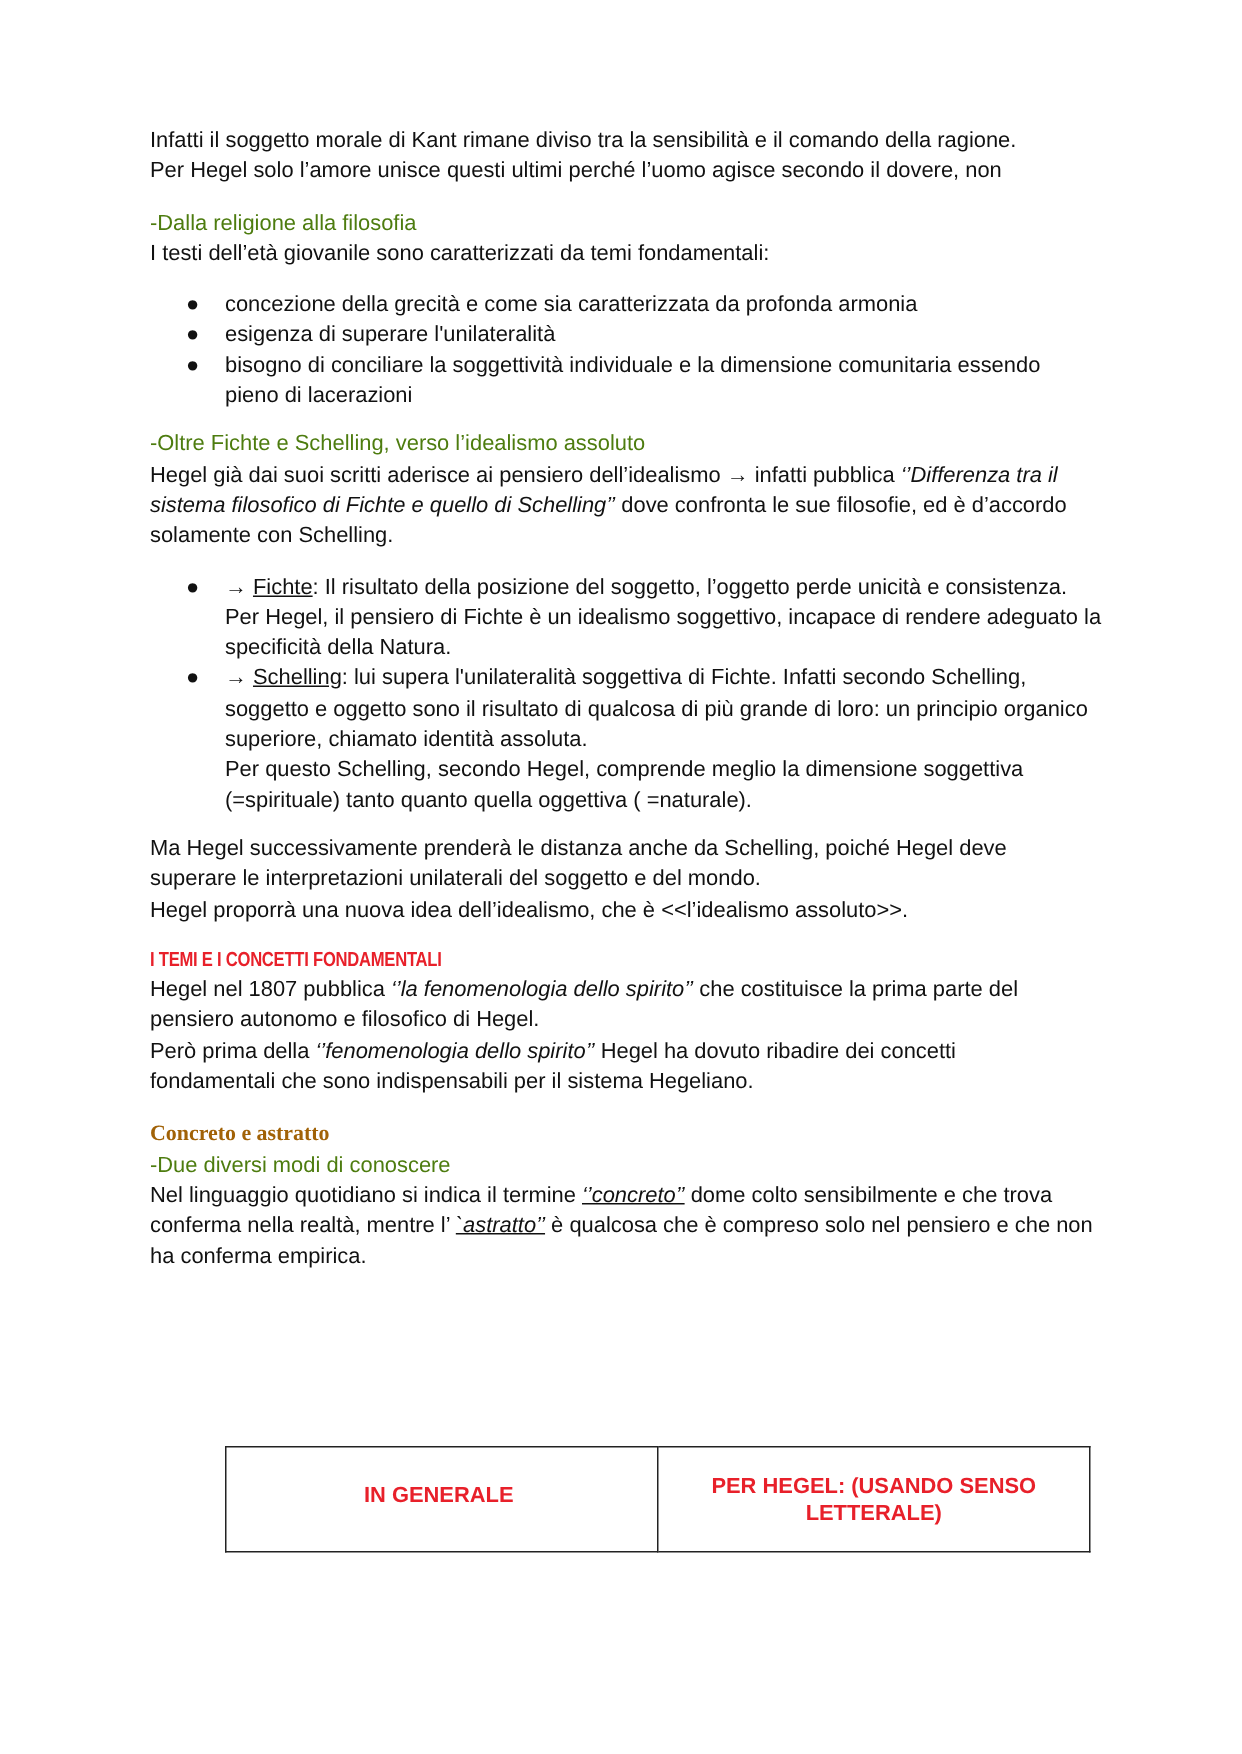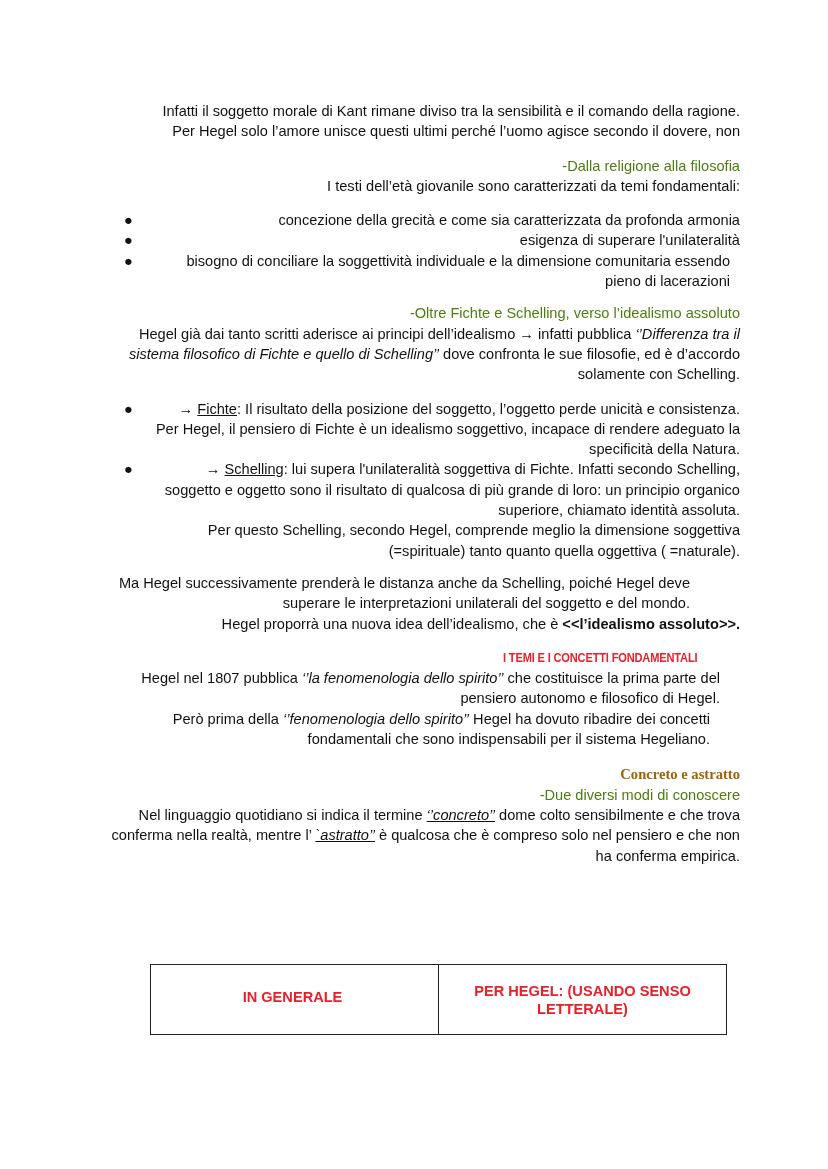--- a/index.html
+++ b/index.html
@@ -1,31 +1,31 @@
 <!DOCTYPE html>
 <html><head>
   <meta charset="utf-8">
   <style>
     html, body { margin: 0; padding: 0; background: #ffffff; }
     body { width: 828px; height: 1169px; position: relative; overflow: hidden;
       font-family: "Liberation Sans", sans-serif; color: #111111; }
-    .page { position: absolute; left: 100px; top: 101px; width: 640px; font-size: 14.6px; line-height: 20.3px; text-align: right; }
+    .page { position: absolute; left: 100px; top: 84px; width: 640px; font-size: 14.6px; line-height: 20.3px; }
     p { margin: 0; }
     .red { color: #4d7c0f; }
     .gap { height: 14px; }
     ul { margin: 0; padding: 0; list-style: none; }
     li { position: relative; padding-left: 50px; }
     li .bullet { position: absolute; left: 24px; top: 0; }
     .heading-caps { font-family: "Liberation Sans", sans-serif; font-weight: bold; color: #e8202a;
       font-size: 13.5px; letter-spacing: -0.2px; transform: scaleX(0.82); transform-origin: left;
       display: inline-block; white-space: nowrap; }
     .serif-head { font-family: "Liberation Serif", serif; font-weight: bold; color: #a16207; font-size: 14.6px; }
     .u { text-decoration: underline; }
     .i { font-style: italic; }
-    .b { font-weight: bold; }
+    .b { font-weight: normal; }
     table { position: absolute; left: 150px; top: 964px; width: 577px; height: 71px;
       border-collapse: collapse; }
     td { border: 1.5px solid #222; color: #e8202a; font-weight: bold; font-size: 14.6px;
       text-align: center; vertical-align: middle; line-height: 18px; width: 50%; margin-top: 31px; }
   </style>
 </head>
 <body>
 
 <div class="page">
 
@@ -42,21 +42,21 @@
   <ul>
     <li><span class="bullet">●</span><span>concezione della grecità e come sia caratterizzata da profonda armonia</span></li>
     <li><span class="bullet">●</span><span>esigenza di superare l'unilateralità</span></li>
     <li style="padding-right:10px"><span class="bullet">●</span><span>bisogno di conciliare la soggettività individuale e la dimensione comunitaria essendo pieno di lacerazioni</span></li>
   </ul>
 
   <div class="gap" style="height:12px"></div>
 
   <p class="red">-Oltre Fichte e Schelling, verso l’idealismo assoluto</p>
   <p>
-    <span>Hegel già dai tanto scritti aderisce ai principi dell’idealismo → infatti pubblica </span><span class="i" style="font-style:italic">‘’Differenza tra il sistema filosofico di Fichte e quello di Schelling’’</span><span> dove confronta le sue filosofie, ed è d’accordo solamente con Schelling.</span>
+    <span>Hegel già dai suoi scritti aderisce ai pensiero dell’idealismo → infatti pubblica </span><span class="i" style="font-style:italic">‘’Differenza tra il sistema filosofico di Fichte e quello di Schelling’’</span><span> dove confronta le sue filosofie, ed è d’accordo solamente con Schelling.</span>
   </p>
 
   <div class="gap"></div>
 
   <ul>
     <li>
       <span class="bullet">●</span>
       <span>→ </span><span class="u">Fichte</span><span>: Il risultato della posizione del soggetto, l’oggetto perde unicità e consistenza.</span><br>
       <span>Per Hegel, il pensiero di Fichte è un idealismo soggettivo, incapace di rendere adeguato la specificità della Natura.</span>
     </li>

